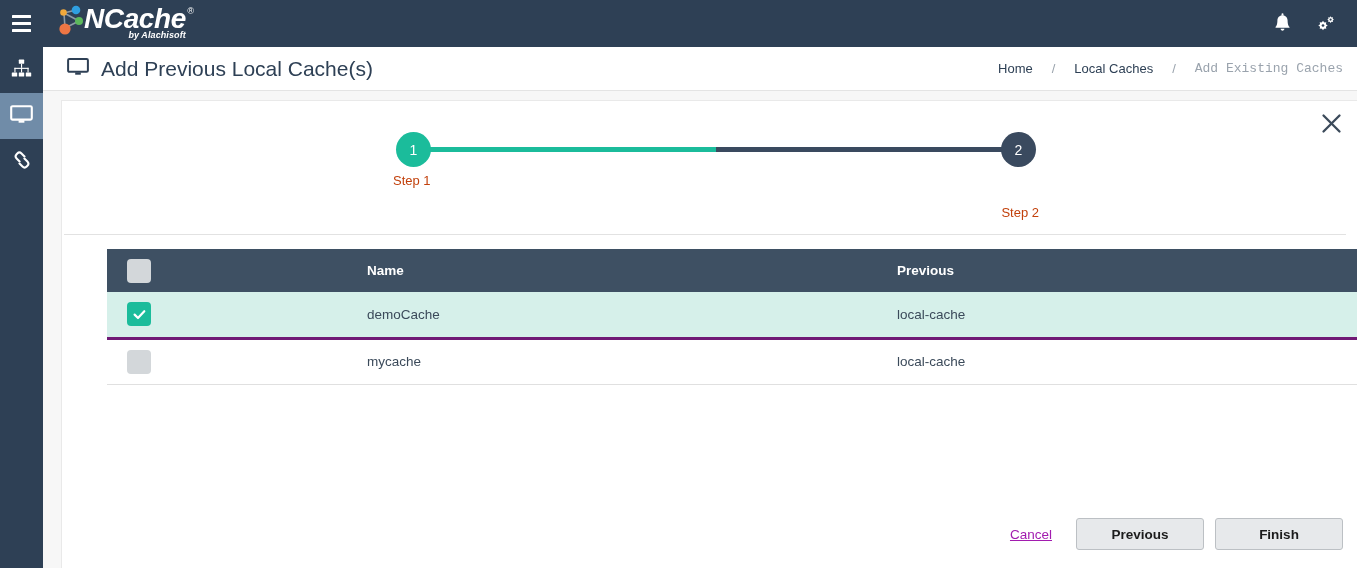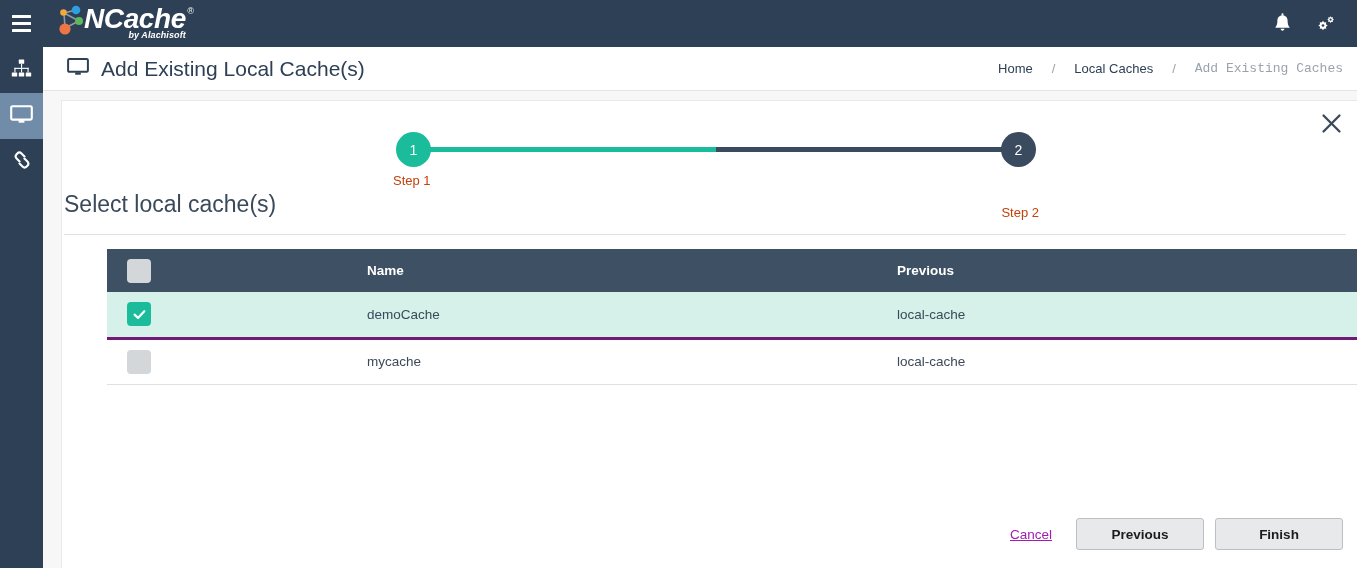--- a/index.html
+++ b/index.html
@@ -288,21 +288,21 @@
 </div>
 
 <div class="pagehead">
   <div class="pagehead-left">
     <span>
       <svg width="22" height="20" viewBox="0 0 22 20">
         <rect x="1.1" y="2.0" width="19.8" height="12.8" rx="1.3" fill="none" stroke="#2e4055" stroke-width="2.0"></rect>
         <rect x="8.2" y="15.4" width="5.6" height="2.3" fill="#2e4055"></rect>
       </svg>
     </span>
-    <div class="pagehead-title">Add Existing Local Cache(s)</div>
+    <div class="pagehead-title">Add Previous Local Cache(s)</div>
   </div>
 
   <div class="breadcrumb">
     <span class="crumb">Home</span>
     <span class="sep">/</span>
     <span class="crumb">Local Caches</span>
     <span class="sep">/</span>
     <span class="crumb current">Add Existing Caches</span>
   </div>
 </div>
@@ -320,21 +320,20 @@
     <div class="step-line">
       <div class="seg seg-done"></div>
       <div class="seg seg-todo"></div>
     </div>
     <div class="step-node n1">1</div>
     <div class="step-node n2">2</div>
     <div class="step-label l1">Step 1</div>
     <div class="step-label l2">Step 2</div>
   </div>
 
-  <div class="section-title">Select local cache(s)</div>
   <div class="divider"></div>
 
   <table class="tbl">
     <thead>
       <tr>
         <th class="col-check">
           <div class="cell-pad-check">
             <span class="chk off"></span>
           </div>
         </th>

